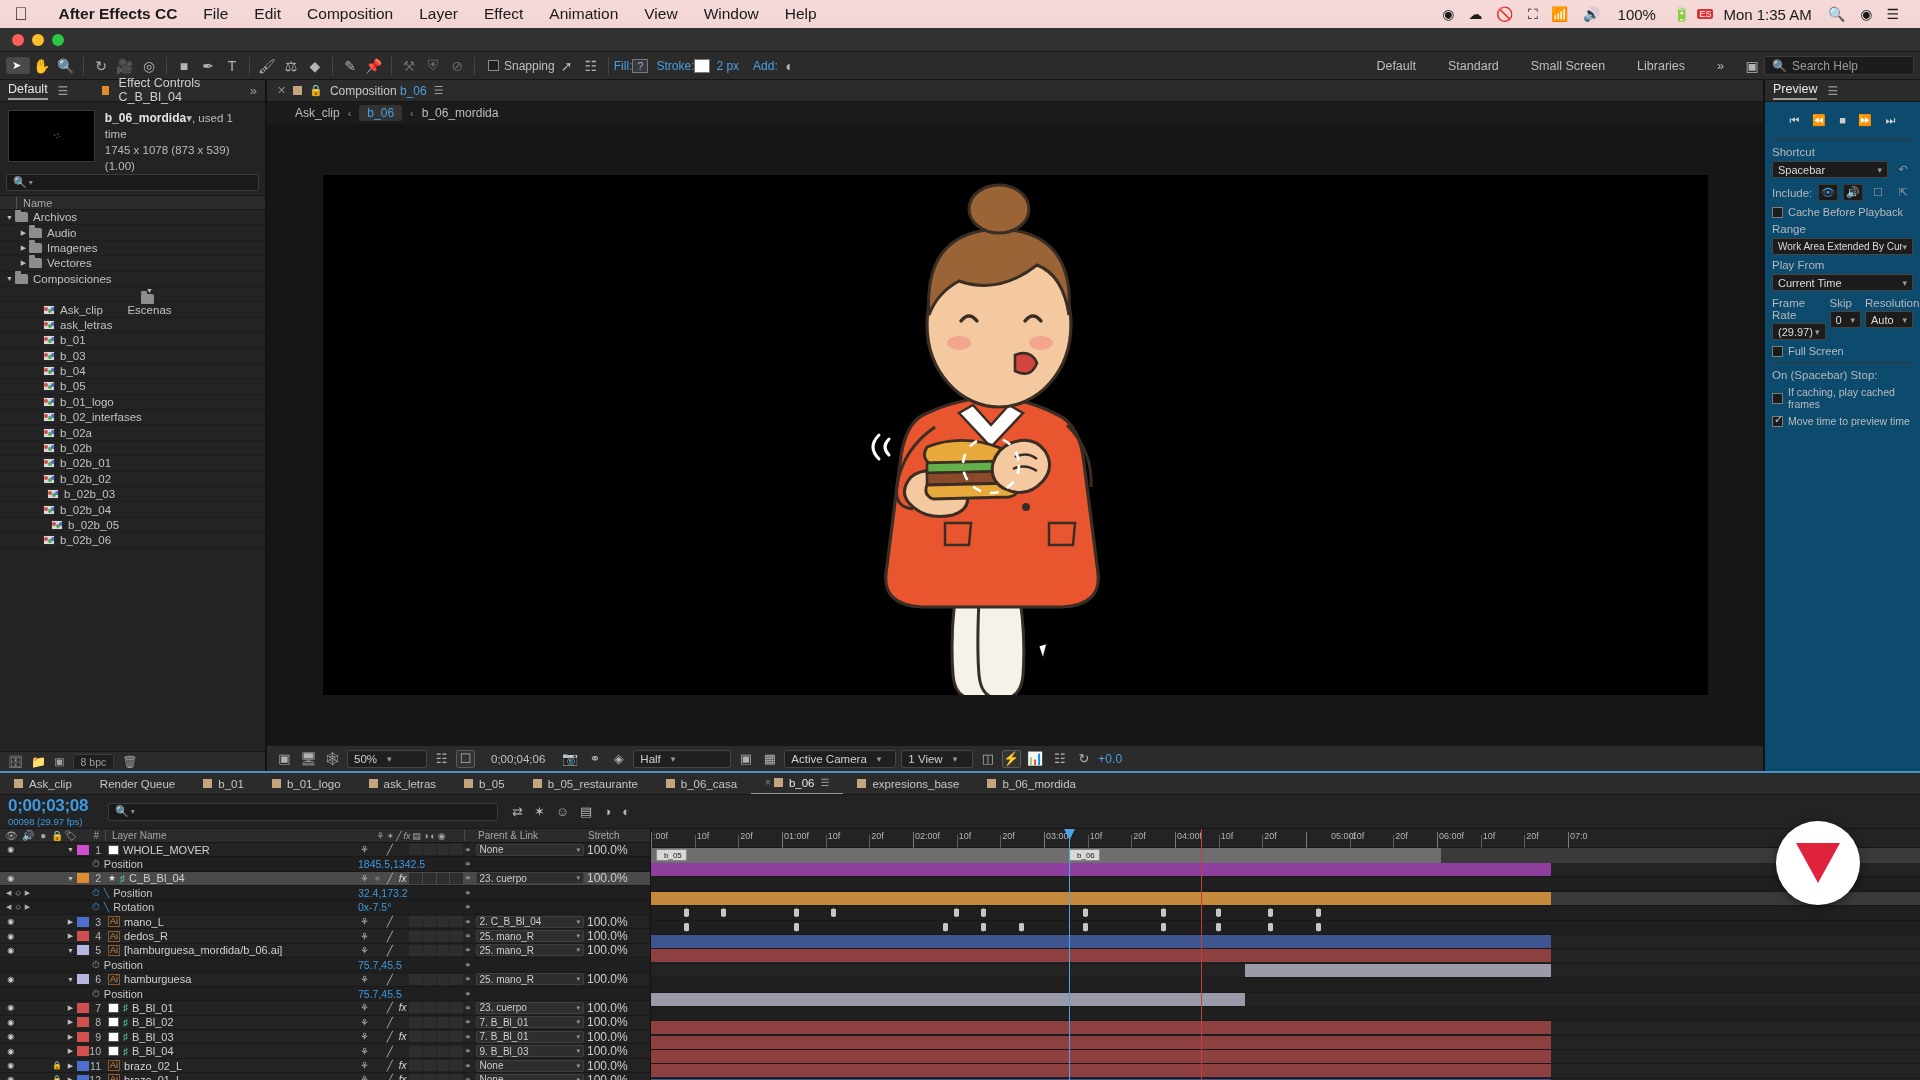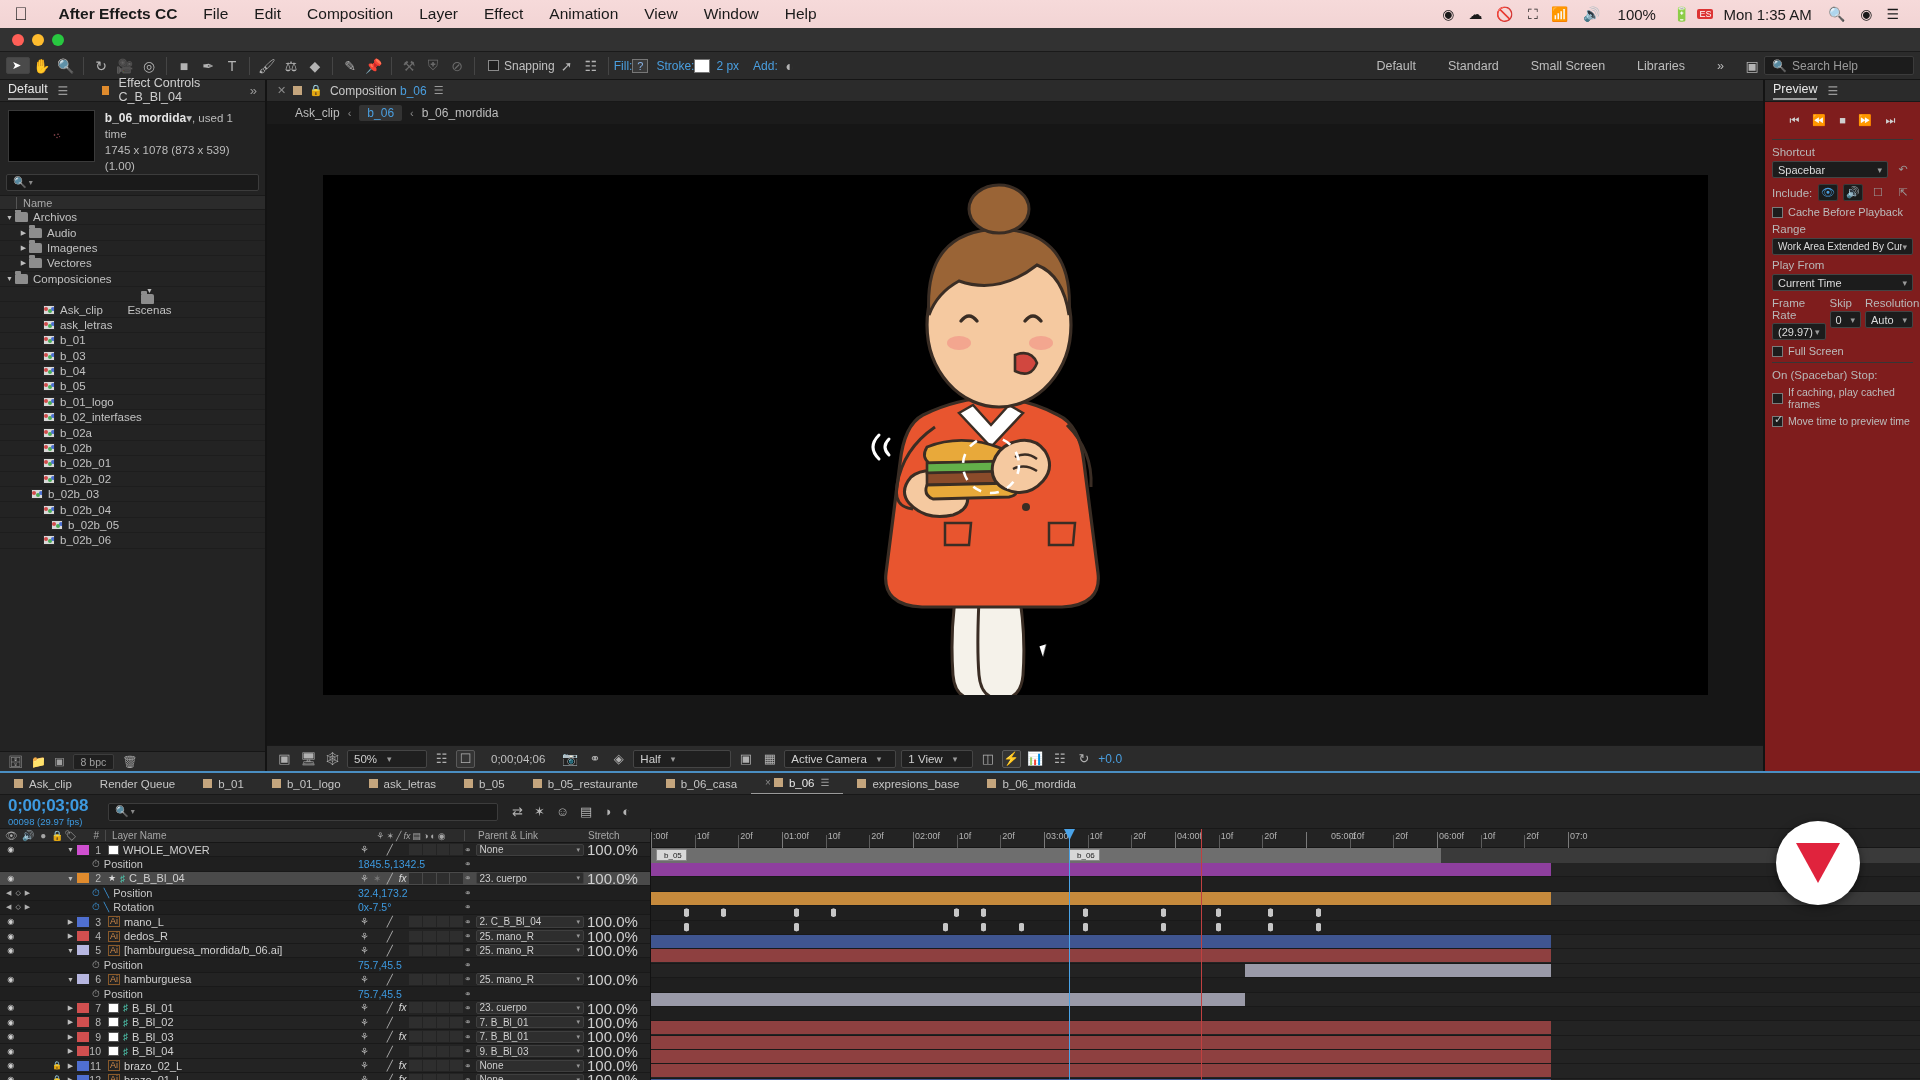--- a/index.html
+++ b/index.html
@@ -98,21 +98,21 @@
     filter:drop-shadow(0 0 1px #000);}
   .viewbar{height:26px;background:#2b2b2b;display:flex;align-items:center;gap:5px;
     padding:0 8px;border-top:1px solid #181818;font-size:11.5px;color:#c0c0c0;}
   .vsel{background:#1f1f1f;border:1px solid #454545;border-radius:2px;height:18px;
     display:flex;align-items:center;padding:0 6px;gap:10px;font-size:11.5px;color:#d0d0d0;}
   .vsel .cv{font-size:9px;color:#9a9a9a;}
   .vicon{width:19px;height:18px;display:flex;align-items:center;justify-content:center;color:#b0b0b0;font-size:13px;}
   .vicon.box{border:1px solid #5a5a5a;border-radius:2px;background:#343434;}
 
   
-  .rightcol{width:155px;background:#7f1d1d;display:flex;flex-direction:column;font-size:11.5px;}
+  .rightcol{width:155px;background:#0c4a6e;display:flex;flex-direction:column;font-size:11.5px;}
   .prevbody{padding:6px 7px;}
   .transport{display:flex;justify-content:center;gap:13px;padding:6px 0 8px 0;color:#cfcfcf;font-size:11px;}
   .hr{height:1px;background:#363636;margin:4px 0 6px 0;}
   .plab{color:#b8b8b8;margin:4px 0 3px 0;}
   .sel{height:17px;background:#1c1c1c;border:1px solid #444;border-radius:2px;
     display:flex;align-items:center;justify-content:space-between;padding:0 5px;color:#dcdcdc;font-size:11px;}
   .sel .cv{font-size:9px;color:#9a9a9a;}
   .rowflex{display:flex;align-items:center;gap:5px;}
   .ibtn{width:20px;height:17px;background:#1b1b1b;border:1px solid #3a3a3a;border-radius:2px;
     display:flex;align-items:center;justify-content:center;color:#4a9fe0;font-size:11px;}
@@ -152,21 +152,21 @@
   .c-tw{width:11px;text-align:center;font-size:7px;color:#bdbdbd;}
   .c-col{width:12px;height:10px;flex:none;}
   .c-num{width:17px;text-align:right;padding-right:5px;color:#b8b8b8;font-size:10.5px;}
   .c-name{flex:1;display:flex;align-items:center;gap:4px;overflow:hidden;padding-left:2px;}
   .c-sw{width:106px;display:flex;align-items:center;gap:0px;}
   .sws{width:13px;text-align:center;color:#b0b0b0;font-size:10px;}
   .swbox{width:13px;height:11px;background:#2e2e2e;margin-right:1px;}
   .c-par{width:120px;display:flex;align-items:center;gap:4px;font-size:10.5px;color:#cfcfcf;}
   .parsel{flex:1;background:#2e2e2e;border:1px solid #3f3f3f;height:12px;display:flex;
     align-items:center;justify-content:space-between;padding:0 3px;border-radius:2px;font-size:10px;}
-  .c-str{width:66px;text-align:left;font-size:15px;color:#cfcfcf;padding-left:3px;}
+  .c-str{width:66px;text-align:left;font-size:12px;color:#cfcfcf;padding-left:3px;}
   .valblue{color:#3d9ae0;font-size:10.5px;}
   .solidbox{width:11px;height:10px;background:#fff;border:1px solid #555;flex:none;}
   .kfnav{display:flex;align-items:center;gap:4px;width:48px;padding-left:6px;color:#b0b0b0;font-size:7px;}
   .stopw{color:#3d9ae0;font-size:10px;}
   .stopw.off{color:#a0a0a0;}
   .tlbar{position:absolute;height:13px;top:0;}
   .kfhour{position:absolute;width:6px;height:9px;background:#c8c8c8;}
 
   .ruler{height:19px;background:#232323;position:relative;border-bottom:1px solid #161616;}
   .tick{position:absolute;top:6px;width:1px;height:13px;background:#5c5c5c;}
@@ -449,21 +449,21 @@
         </div>
         <div class="prow" style="padding-left: 32px;">
           <span class="c-tw" style="width: 11px; font-size: 7px;"></span>
           <span class="compicon">
             <i class="r"></i>
             <i class="g"></i>
             <i class="b"></i>
           </span>
           <span>b_02b_02</span>
         </div>
-        <div class="prow" style="padding-left: 20px;">
+        <div class="prow" style="padding-left: 36px;">
           <span class="c-tw" style="width: 11px; font-size: 7px;"></span>
           <span class="compicon">
             <i class="r"></i>
             <i class="g"></i>
             <i class="b"></i>
           </span>
           <span>b_02b_03</span>
         </div>
         <div class="prow" style="padding-left: 32px;">
           <span class="c-tw" style="width: 11px; font-size: 7px;"></span>

